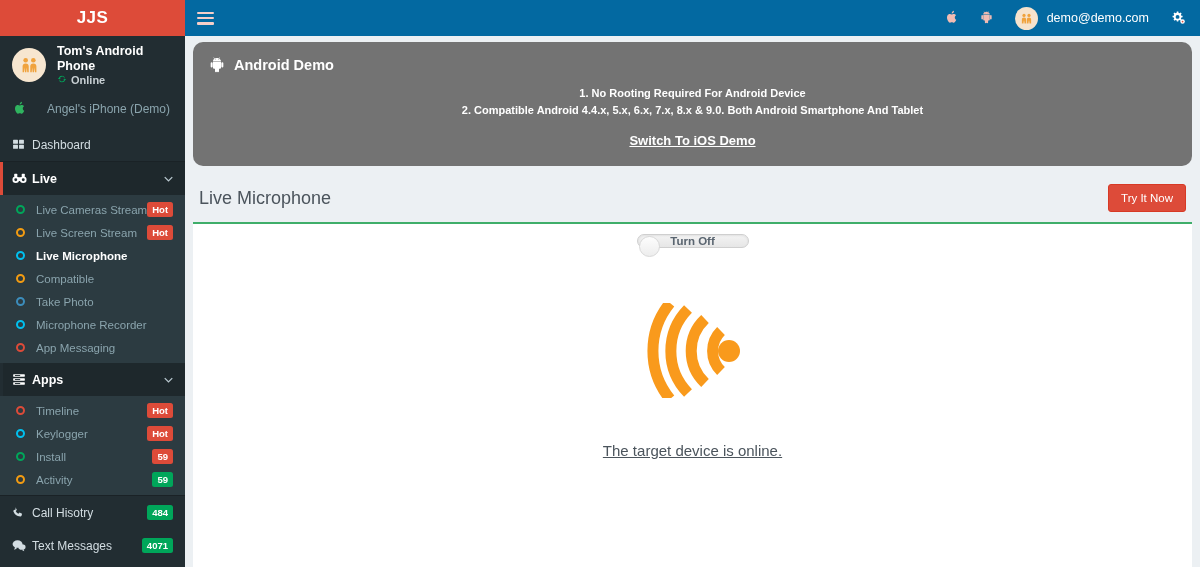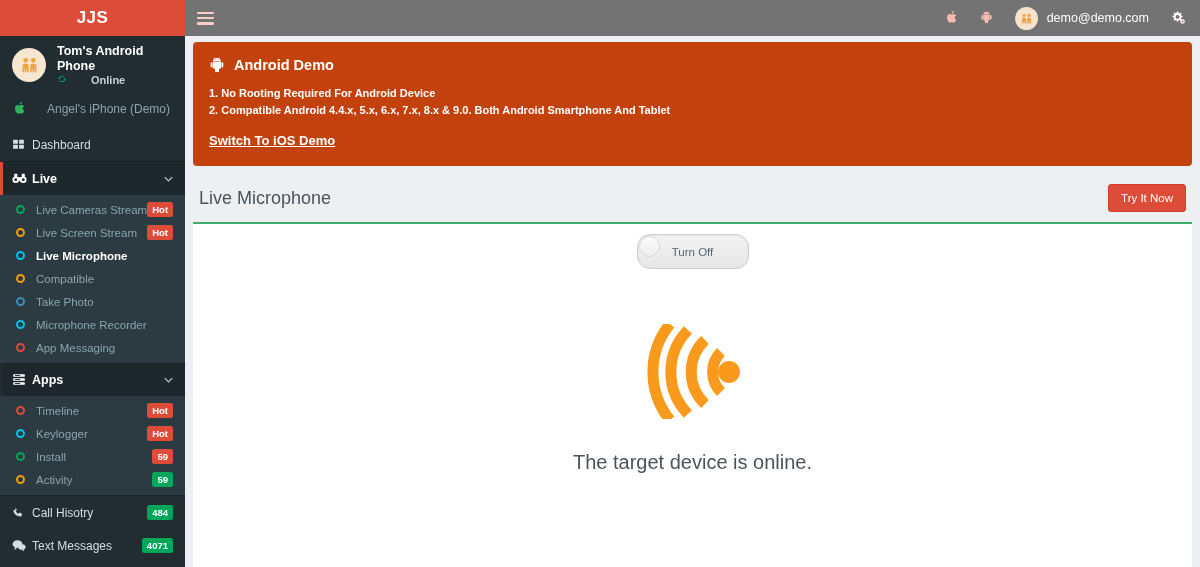--- a/index.html
+++ b/index.html
@@ -12,21 +12,21 @@
   .app { position: relative; width: 1200px; height: 567px; }
 
   
   .topbar { position: absolute; top: 0; left: 0; width: 1200px; height: 36px; display: flex; align-items: center; }
   .brand {
     width: 185px; height: 36px; background: #dd4b39; color: #fff;
     display: flex; align-items: center; justify-content: center;
     font-size: 17px; font-weight: bold; letter-spacing: .5px;
   }
   .topbar-right {
-    flex: 1; height: 36px; background: #737373;
+    flex: 1; height: 36px; background: #0369a1;
     display: flex; align-items: center; padding: 0 14px 0 12px;
   }
   .hamburger { width: 17px; height: 13px; display: flex; flex-direction: column; justify-content: space-between; cursor: pointer; }
   .hamburger i { display: block; height: 2.6px; background: #f6cfc9; border-radius: 1px; }
   .spacer { flex: 1; }
   .tb-icon { color: #f2bcb3; font-size: 13px; margin-right: 22px; cursor: pointer; line-height: 1; }
   .tb-avatar {
     width: 23px; height: 23px; border-radius: 50%; background: #f6e3cd;
     margin-right: 9px; display: flex; align-items: center; justify-content: center;
   }
@@ -38,21 +38,21 @@
     position: absolute; top: 36px; left: 0; width: 185px; height: 531px;
     background: #222d32; overflow: hidden;
   }
   .user-panel { display: flex; align-items: center; padding: 11px 10px 11px 12px; height: 58px; }
   .user-av {
     width: 34px; height: 34px; border-radius: 50%; background: #f7e6d0;
     display: flex; align-items: center; justify-content: center; flex: 0 0 34px;
   }
   .user-meta { margin-left: 11px; }
   .user-name { color: #fff; font-size: 12.5px; font-weight: bold; line-height: 15px; }
-  .user-status { display: flex; align-items: center; margin-top: 0; gap: 20px; }
+  .user-status { display: flex; align-items: center; margin-top: 0; }
   .sync-ico { color: #00a65a; font-size: 10px; margin-right: 4px; line-height: 1; }
   .user-status span.txt { color: #c8d0d4; font-size: 11px; font-weight: bold; }
 
   .device-row { display: flex; align-items: center; padding: 7px 12px 11px 14px; }
   .device-row .apple { color: #2fb35f; font-size: 13px; margin-right: 9px; line-height: 1; }
   .device-row .lbl { color: #8aa4ad; font-size: 12px; margin-left: 12px; }
 
   .nav-item {
     display: flex; align-items: center; height: 33px; padding: 0 12px 0 12px;
     color: #b8c7ce; font-size: 12px; cursor: pointer; position: relative;
@@ -70,53 +70,54 @@
 
   .badge { font-size: 9.5px; font-weight: bold; color: #fff; border-radius: 2.5px; padding: 2px 5px; line-height: 1.25; }
   .b-red { background: #dd4b39; }
   .b-green { background: #00a65a; }
 
   .div-sep { height: 1px; background: #1a2226; }
 
   
   .main { position: absolute; top: 36px; left: 185px; width: 1015px; height: 531px; background: #ecf0f3; }
   .banner {
-    margin: 6px 8px 0 8px; background: #c2410c; color: #fff;
-    padding: 14px 16px 17px 16px; border-radius: 4px;
+    margin: 6px 8px 0 8px; background: #737373; color: #fff;
+    padding: 14px 16px 17px 16px; border-radius: 10px; text-align: center;
   }
   .banner-title { display: flex; align-items: center; font-size: 14.5px; font-weight: bold; }
   .banner-title .droid { margin-right: 9px; display: flex; line-height: 1; }
   .banner-lines { margin-top: 12px; }
   .banner-lines div { font-size: 11px; font-weight: bold; line-height: 17px; }
   .banner-link { display: inline-block; margin-top: 14px; font-size: 13px; font-weight: bold; color: #fff; text-decoration: underline; cursor: pointer; }
 
   .page-head { display: flex; align-items: center; padding: 16px 14px 0 14px; height: 48px; }
   .page-title { font-size: 18px; color: #4b545c; font-weight: normal; }
   .try-btn {
     margin-left: auto; background: #dd4b39; color: #fff; font-size: 11.5px; font-weight: normal;
     padding: 7px 12px; border-radius: 3px; cursor: pointer; border: 1px solid #d73925;
   }
   .green-rule { height: 2px; background: #3fae6a; margin: 8px 8px 0 8px; }
 
   .panel { background: #fff; margin: 0 8px; height: 350px; position: relative; }
   .toggle-wrap { display: flex; justify-content: center; padding-top: 10px; }
   .toggle {
-    width: 112px; height: 35px; border-radius: 13px;
+    width: 112px; height: 14px; border-radius: 13px;
     background: linear-gradient(#f3f3f3, #e6e6e6);
     border: 1px solid #cfcfcf; position: relative;
     display: flex; align-items: center; justify-content: center;
     font-size: 11.5px; color: #5a6570; cursor: pointer;
     box-shadow: inset 0 1px 2px rgba(0,0,0,.07);
+    font-weight: bold;
   }
   .toggle .knob {
     position: absolute; left: 1px; top: 1px; width: 21px; height: 21px; border-radius: 50%;
     background: linear-gradient(#fdfdfd, #ededed); border: 1px solid #d8d8d8;
   }
   .wifi-wrap { display: flex; justify-content: center; margin-top: 55px; }
-  .status-line { text-align: center; margin-top: 28px; font-size: 20px; color: #4b545c; }
+  .status-line { text-align: center; margin-top: 40px; font-size: 15px; color: #4b545c; text-decoration: underline; }
 </style>
 </head>
 <body>
 
 <div class="app">
 
   <div class="topbar">
     <div class="brand">JJS</div>
     <div class="topbar-right">
       <div class="hamburger">

